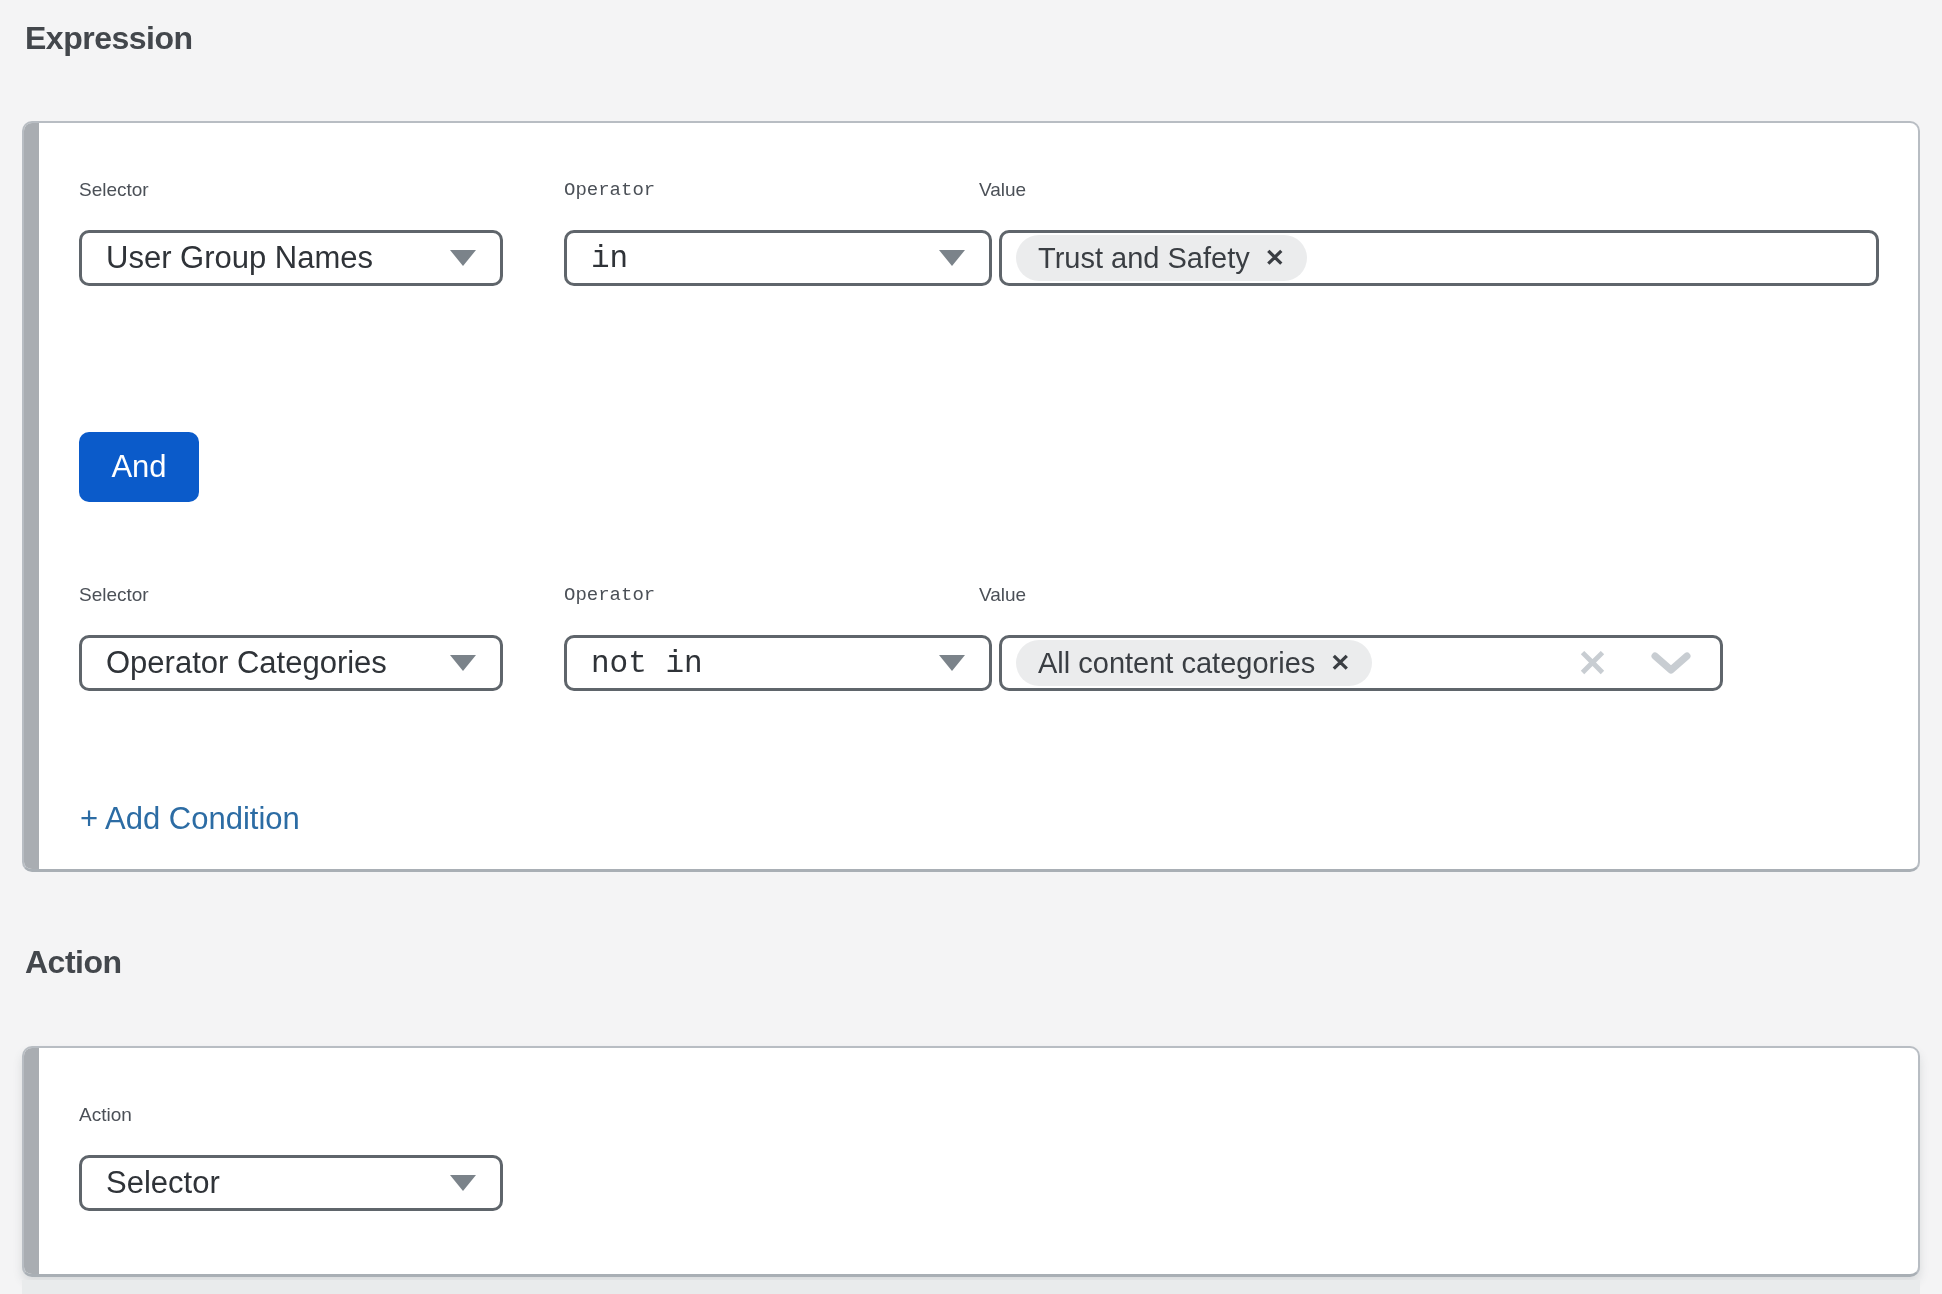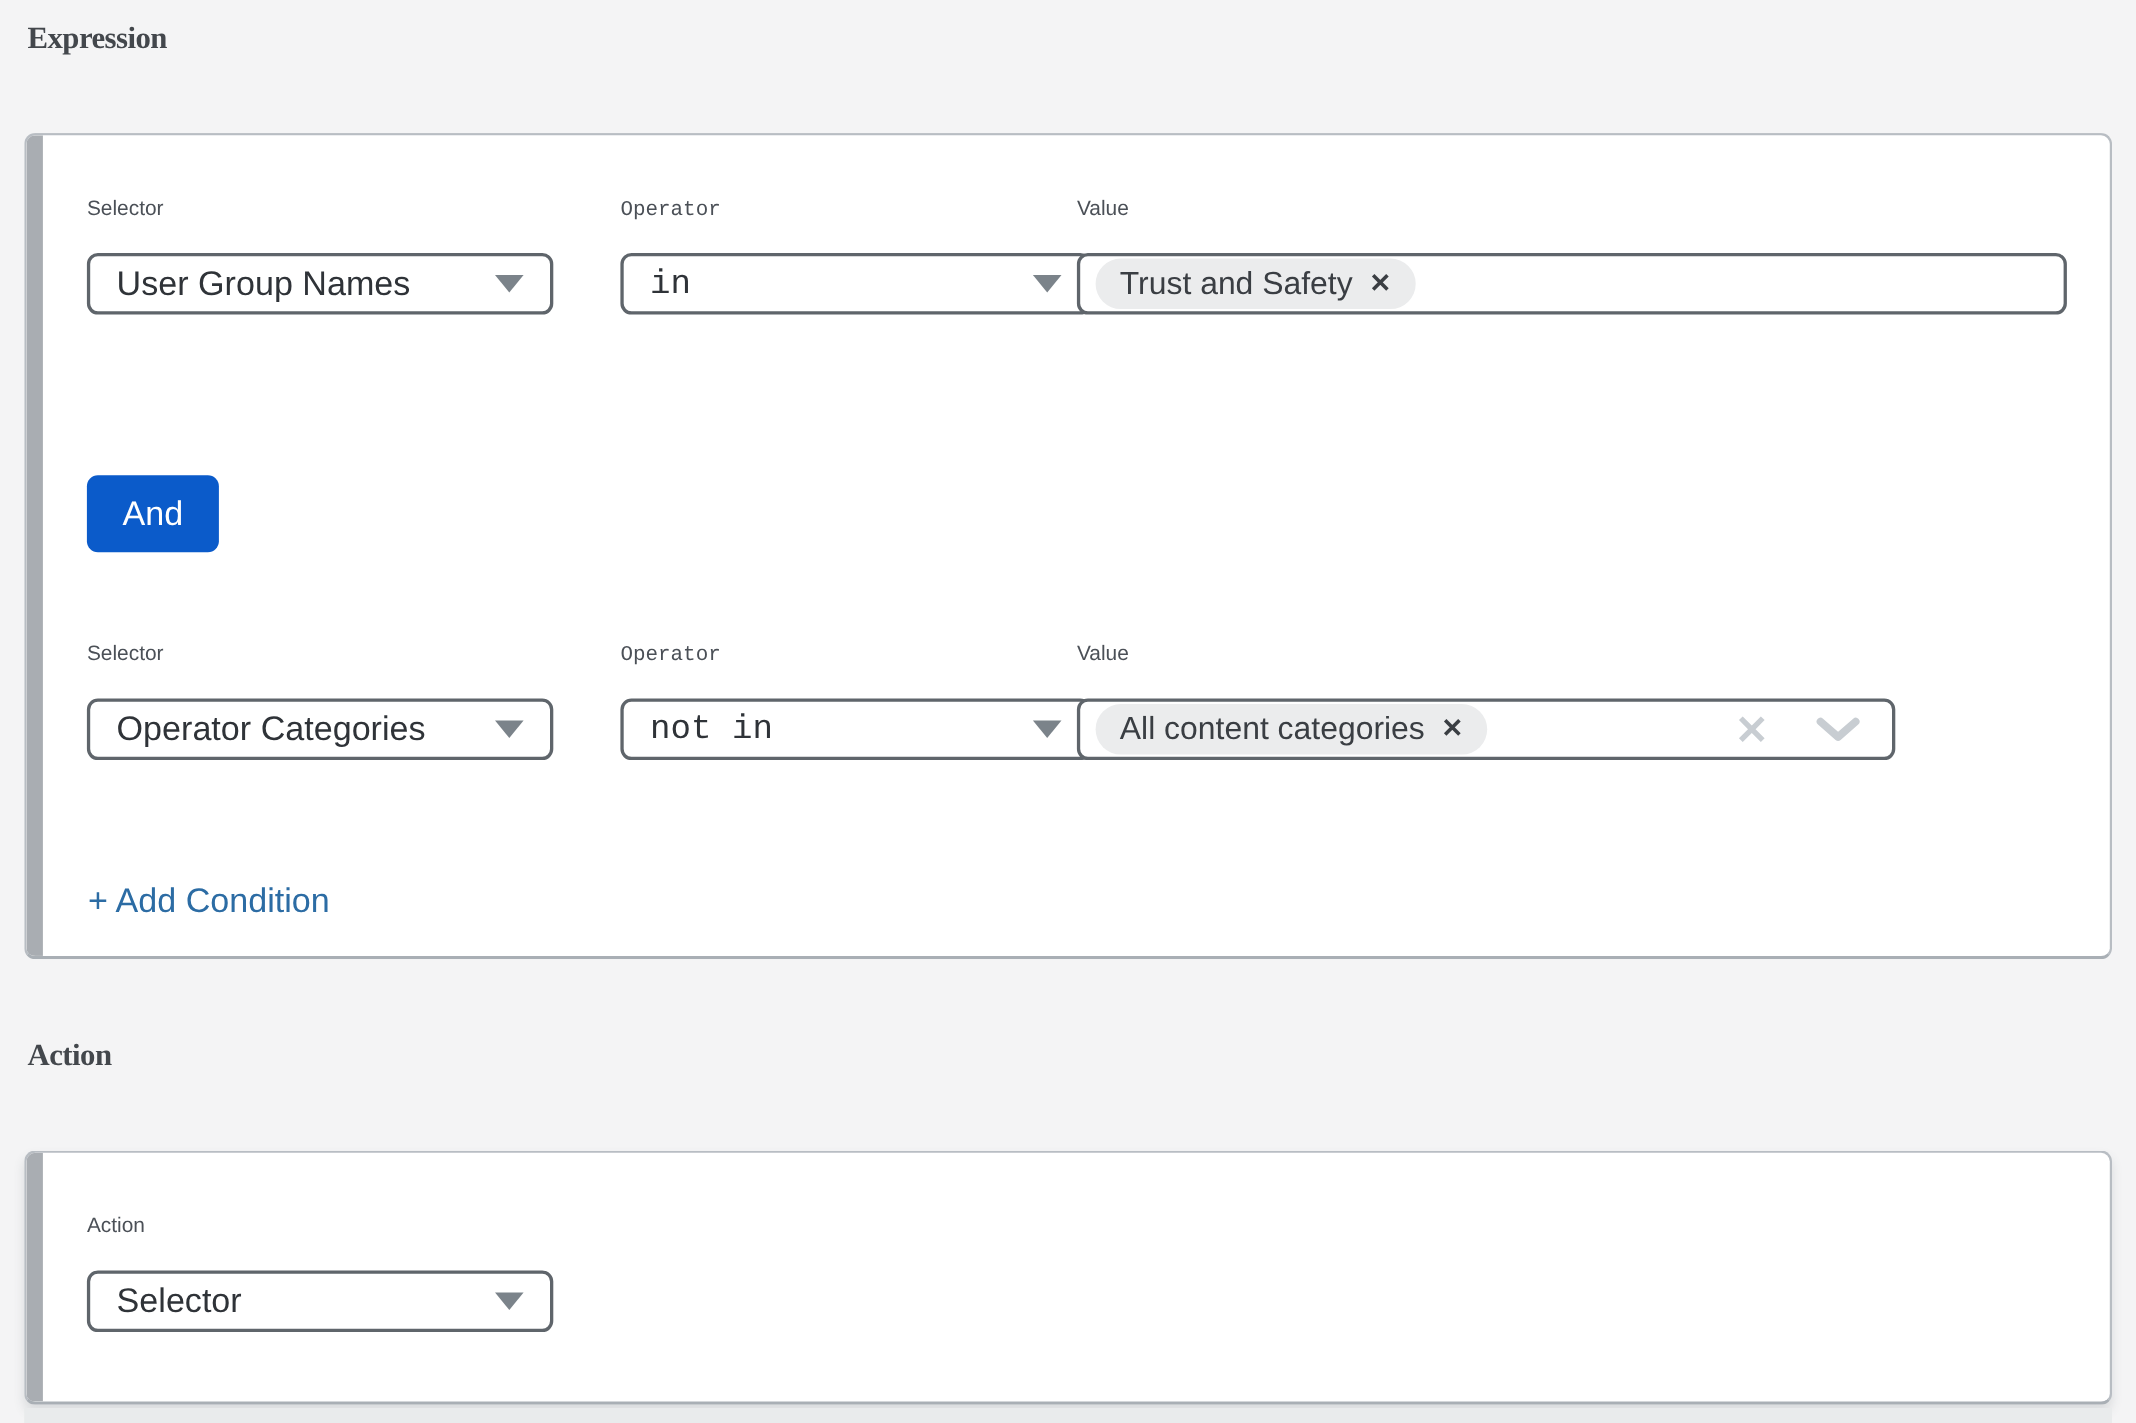--- a/index.html
+++ b/index.html
@@ -24,25 +24,24 @@
   html,body{width:1942px;height:1294px;}
   body{
     position:relative;
     background:var(--bg);
     font-family:"Liberation Sans", sans-serif;
     overflow:hidden;
   }
   .page-heading{
     position:absolute;
     left:25px;
-    font-size:28px;
+    font-size:32px;
     font-weight:700;
     color:var(--heading);
     letter-spacing:-0.5px;
-    font-family:Liberation Serif, serif;
   }
   .h-expression{top:20px;}
   .h-action{top:944px;}
 
   .card{
     position:absolute;
     left:22px;
     width:1898px;
     background:var(--card-bg);
     border:2px solid var(--card-border);
@@ -90,21 +89,21 @@
     font-size:31px;
     color:var(--input-text);
   }
   .caret{
     width:0;height:0;
     border-left:13px solid transparent;
     border-right:13px solid transparent;
     border-top:16px solid var(--caret);
     flex:none;
   }
-  .value-box{padding:0 18px 0 14px;}
+  .value-box{padding:0 18px 0 14px;margin-left:20px;}
   .chip{
     display:inline-flex;
     align-items:center;
     background:var(--chip-bg);
     border-radius:999px;
     padding:7px 22px;
     height:46px;
   }
   .chip-label{
     font-size:29px;

